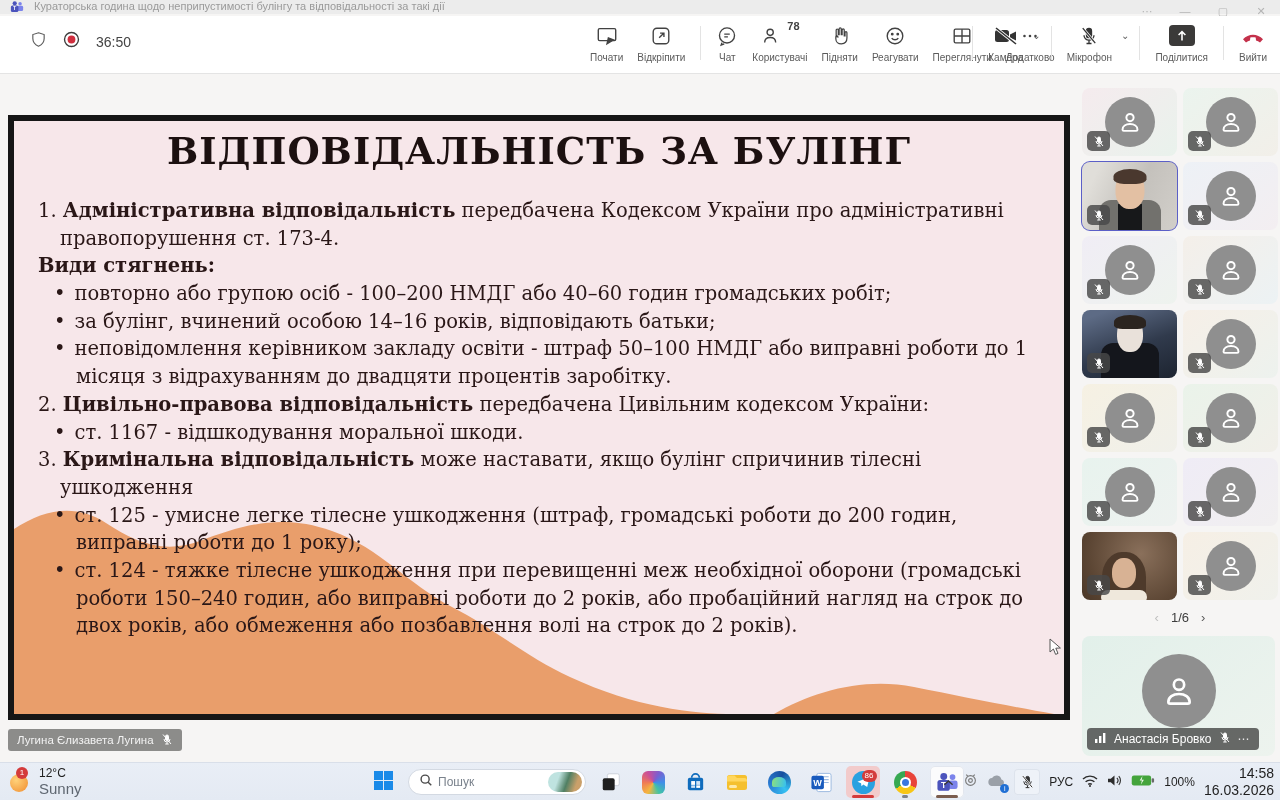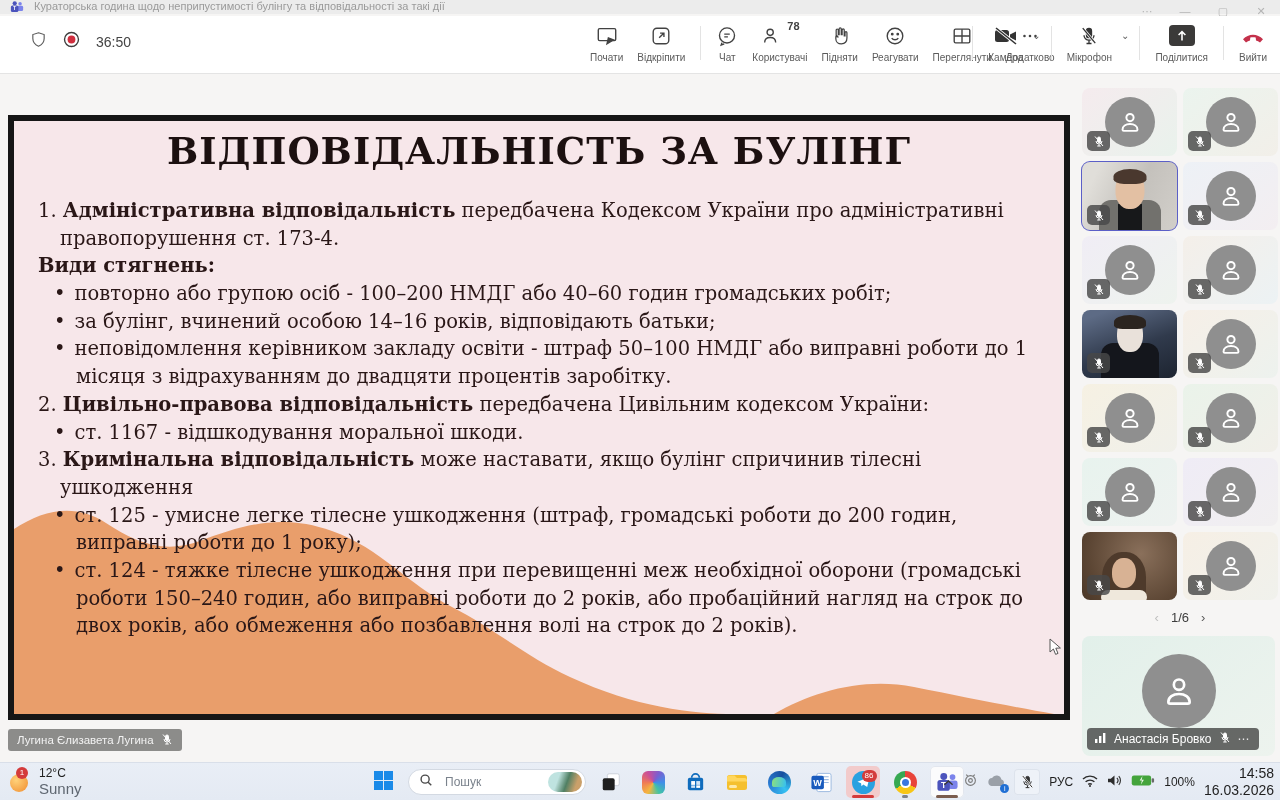--- a/index.html
+++ b/index.html
@@ -80,21 +80,21 @@
   .weather .t2 { font-size:15px; color:#5f6771; }
   .sun { width:24px; height:24px; position:relative; }
   .sun .core { position:absolute; left:2px; top:4px; width:18px; height:18px; border-radius:50%;
     background:radial-gradient(circle at 35% 35%, #ffd27a, #f08c2e); }
   .wbadge { position:absolute; left:8px; top:-3px; width:12px; height:12px; border-radius:50%;
     background:#d43b3b; color:#fff; font-size:8px; display:flex; align-items:center; justify-content:center; }
   .tb-apps { position:absolute; left:366px; top:2px; display:flex; align-items:center; gap:8px; height:34px; }
   .app-slot { width:34px; height:32px; border-radius:5px; display:flex; align-items:center;
     justify-content:center; position:relative; }
   .search-pill { width:178px; height:26px; border-radius:13px; background:#fff;
-    border:1px solid #d3d9e2; display:flex; align-items:center; gap:12px; padding:0 3px 0 10px; }
+    border:1px solid #d3d9e2; display:flex; align-items:center; gap:5px; padding:0 3px 0 10px; }
   .search-pill .ph { font-size:12px; color:#7a828c; flex:1; }
   .bing-img { width:34px; height:20px; border-radius:10px;
     background:linear-gradient(110deg,#bfe3e0 30%,#4f7f63 55%,#caa06a 80%); }
   .run-dot { position:absolute; bottom:0px; left:50%; transform:translateX(-50%);
     width:6px; height:3px; border-radius:2px; background:#7d828a; }
   .run-bar { position:absolute; bottom:0px; left:50%; transform:translateX(-50%);
     width:22px; height:3px; border-radius:2px; }
   .tg-slot { background:#f2cbcb; }
   .teams-slot { background:#fbfbfc; box-shadow:0 0 0 1px #e2e6ee inset; }
   .tg-badge { position:absolute; right:-2px; top:-1px; min-width:15px; height:12px; border-radius:7px;

